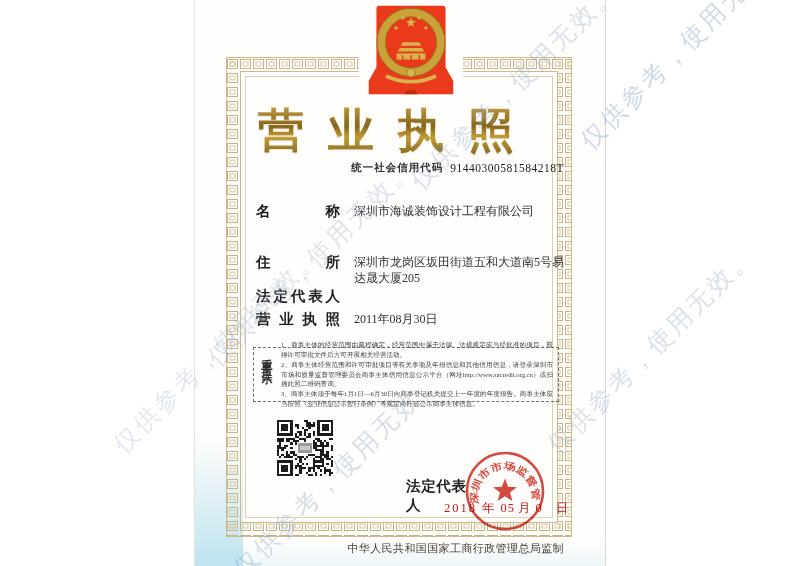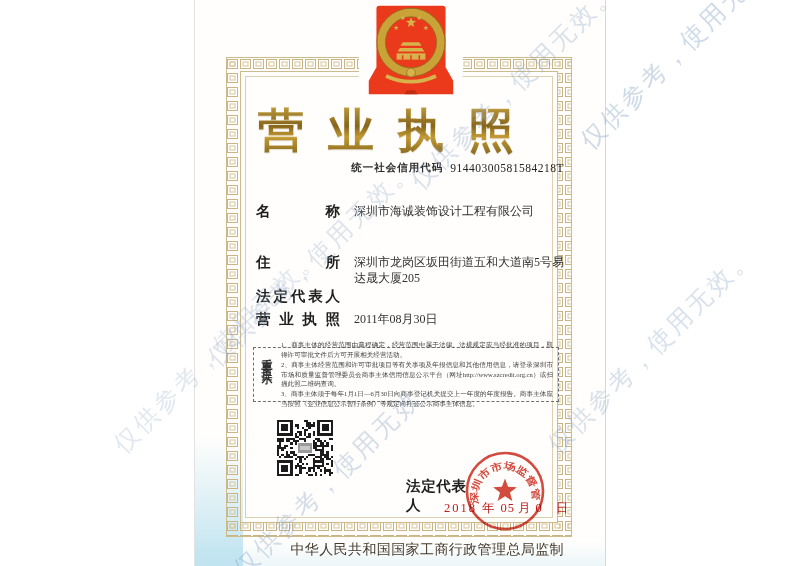--- a/index.html
+++ b/index.html
@@ -37,21 +37,21 @@
   .registrar-label{position:absolute;left:211px;top:477px;width:60px;font-family:"Liberation Sans", sans-serif;
                    font-weight:bold;font-size:14.5px;color:#1e1e1e;text-align:justify;text-align-last:justify;}
   .date-line{position:absolute;left:249px;top:500px;display:flex;align-items:baseline;font-size:12.5px;color:#b91c1c;}
   .date-line span{display:inline-block;}
   .d-year{margin-right:5px;letter-spacing:2px;}
   .d-yu{margin-right:6px;}
   .d-month{margin-right:3px;letter-spacing:1px;}
   .d-mu{margin-right:5px;}
   .d-day{margin-right:14px;}
   svg.seal{position:absolute;left:268px;top:449px;mix-blend-mode:multiply;opacity:.92;}
-  .footer-line{position:absolute;right:41px;top:541px;font-size:14px;color:#45392c;letter-spacing:.4px;}
+  .footer-line{position:absolute;right:41px;top:541px;font-size:11px;color:#45392c;letter-spacing:.4px;}
   .watermark-layer{position:absolute;left:0;top:0;width:800px;height:566px;pointer-events:none;}
   .wm{position:absolute;white-space:nowrap;font-size:25px;letter-spacing:3px;color:#8fa8c8;
       transform:rotate(-45deg);transform-origin:left center;font-family:"Liberation Serif", serif;}
 </style>
 </head>
 <body>
 
 <div class="stage">
 
   <div class="paper">

